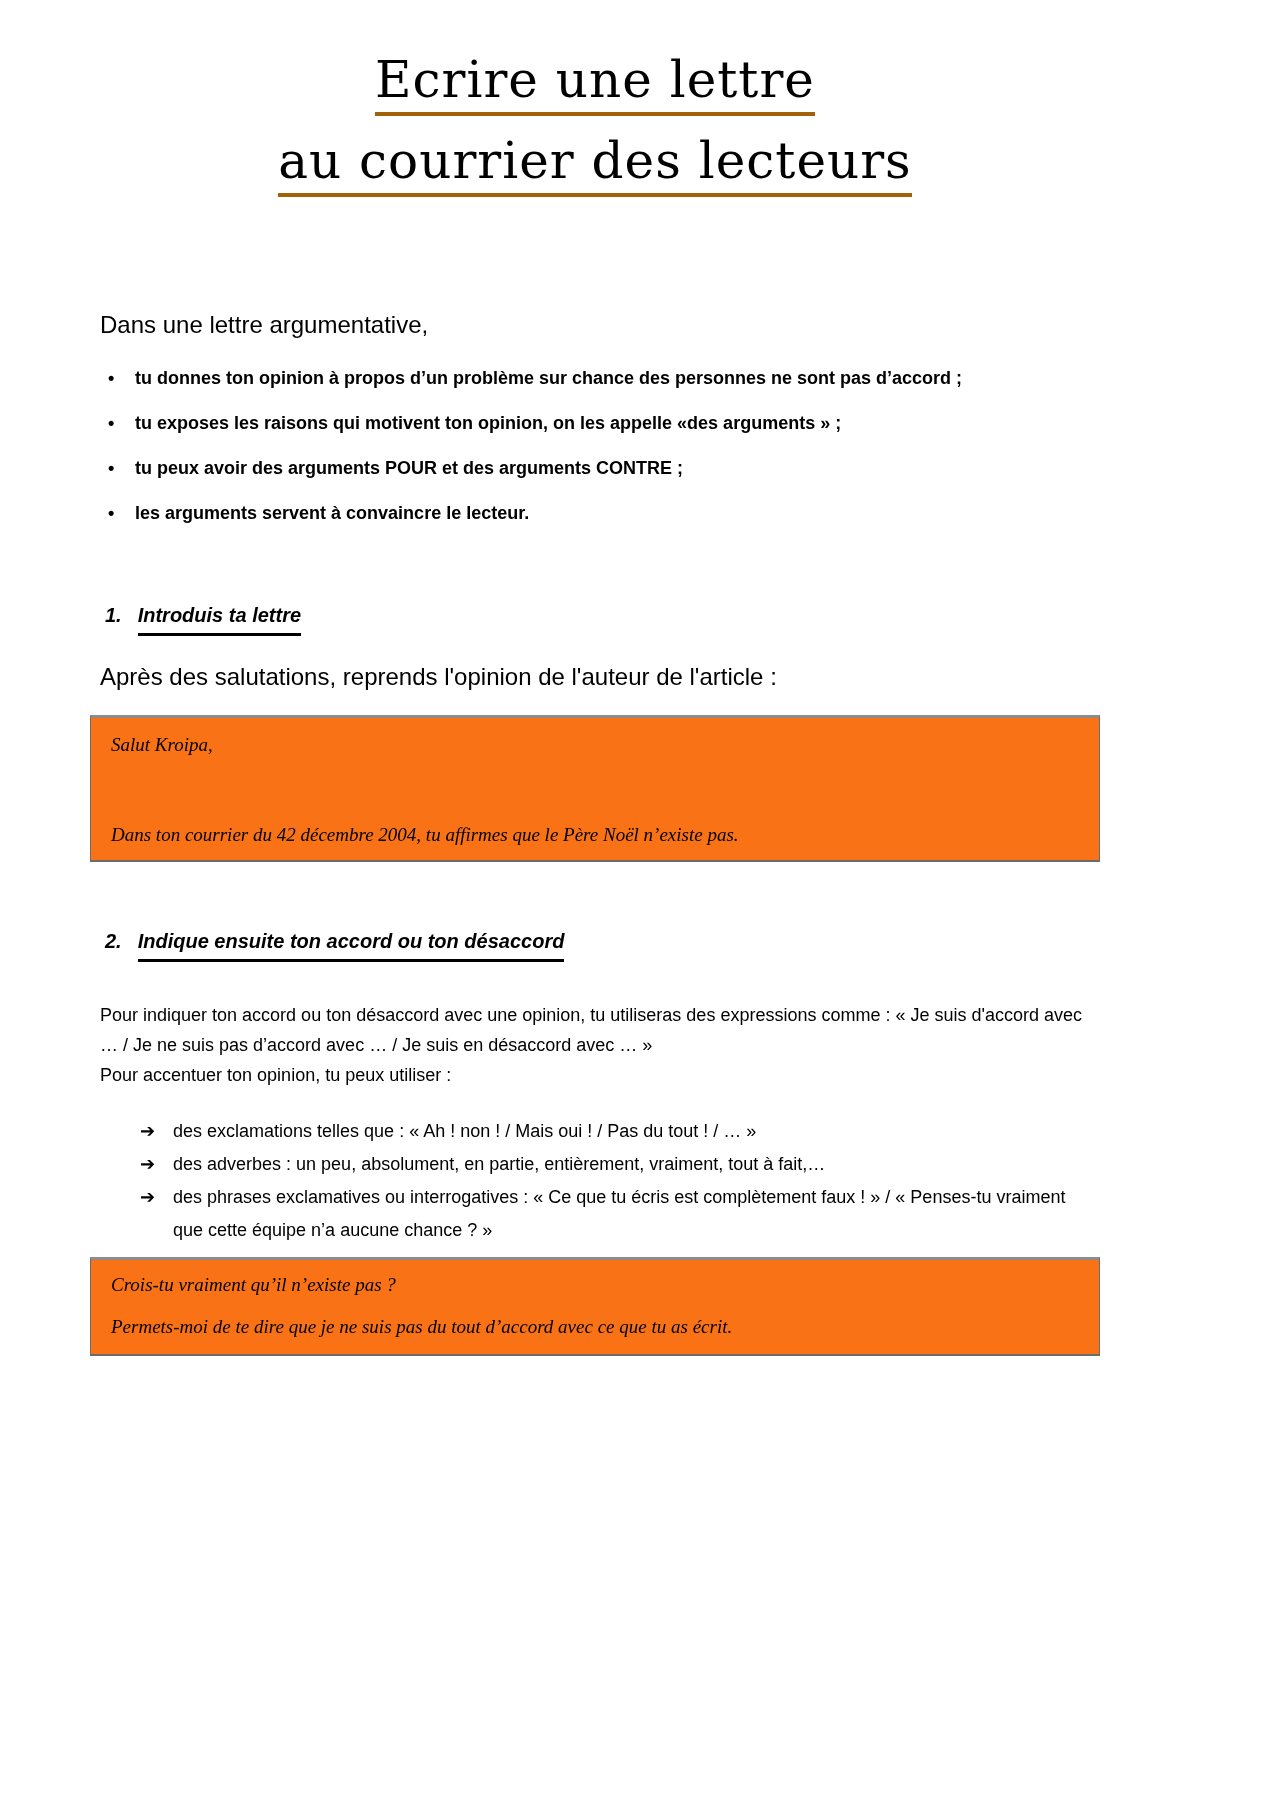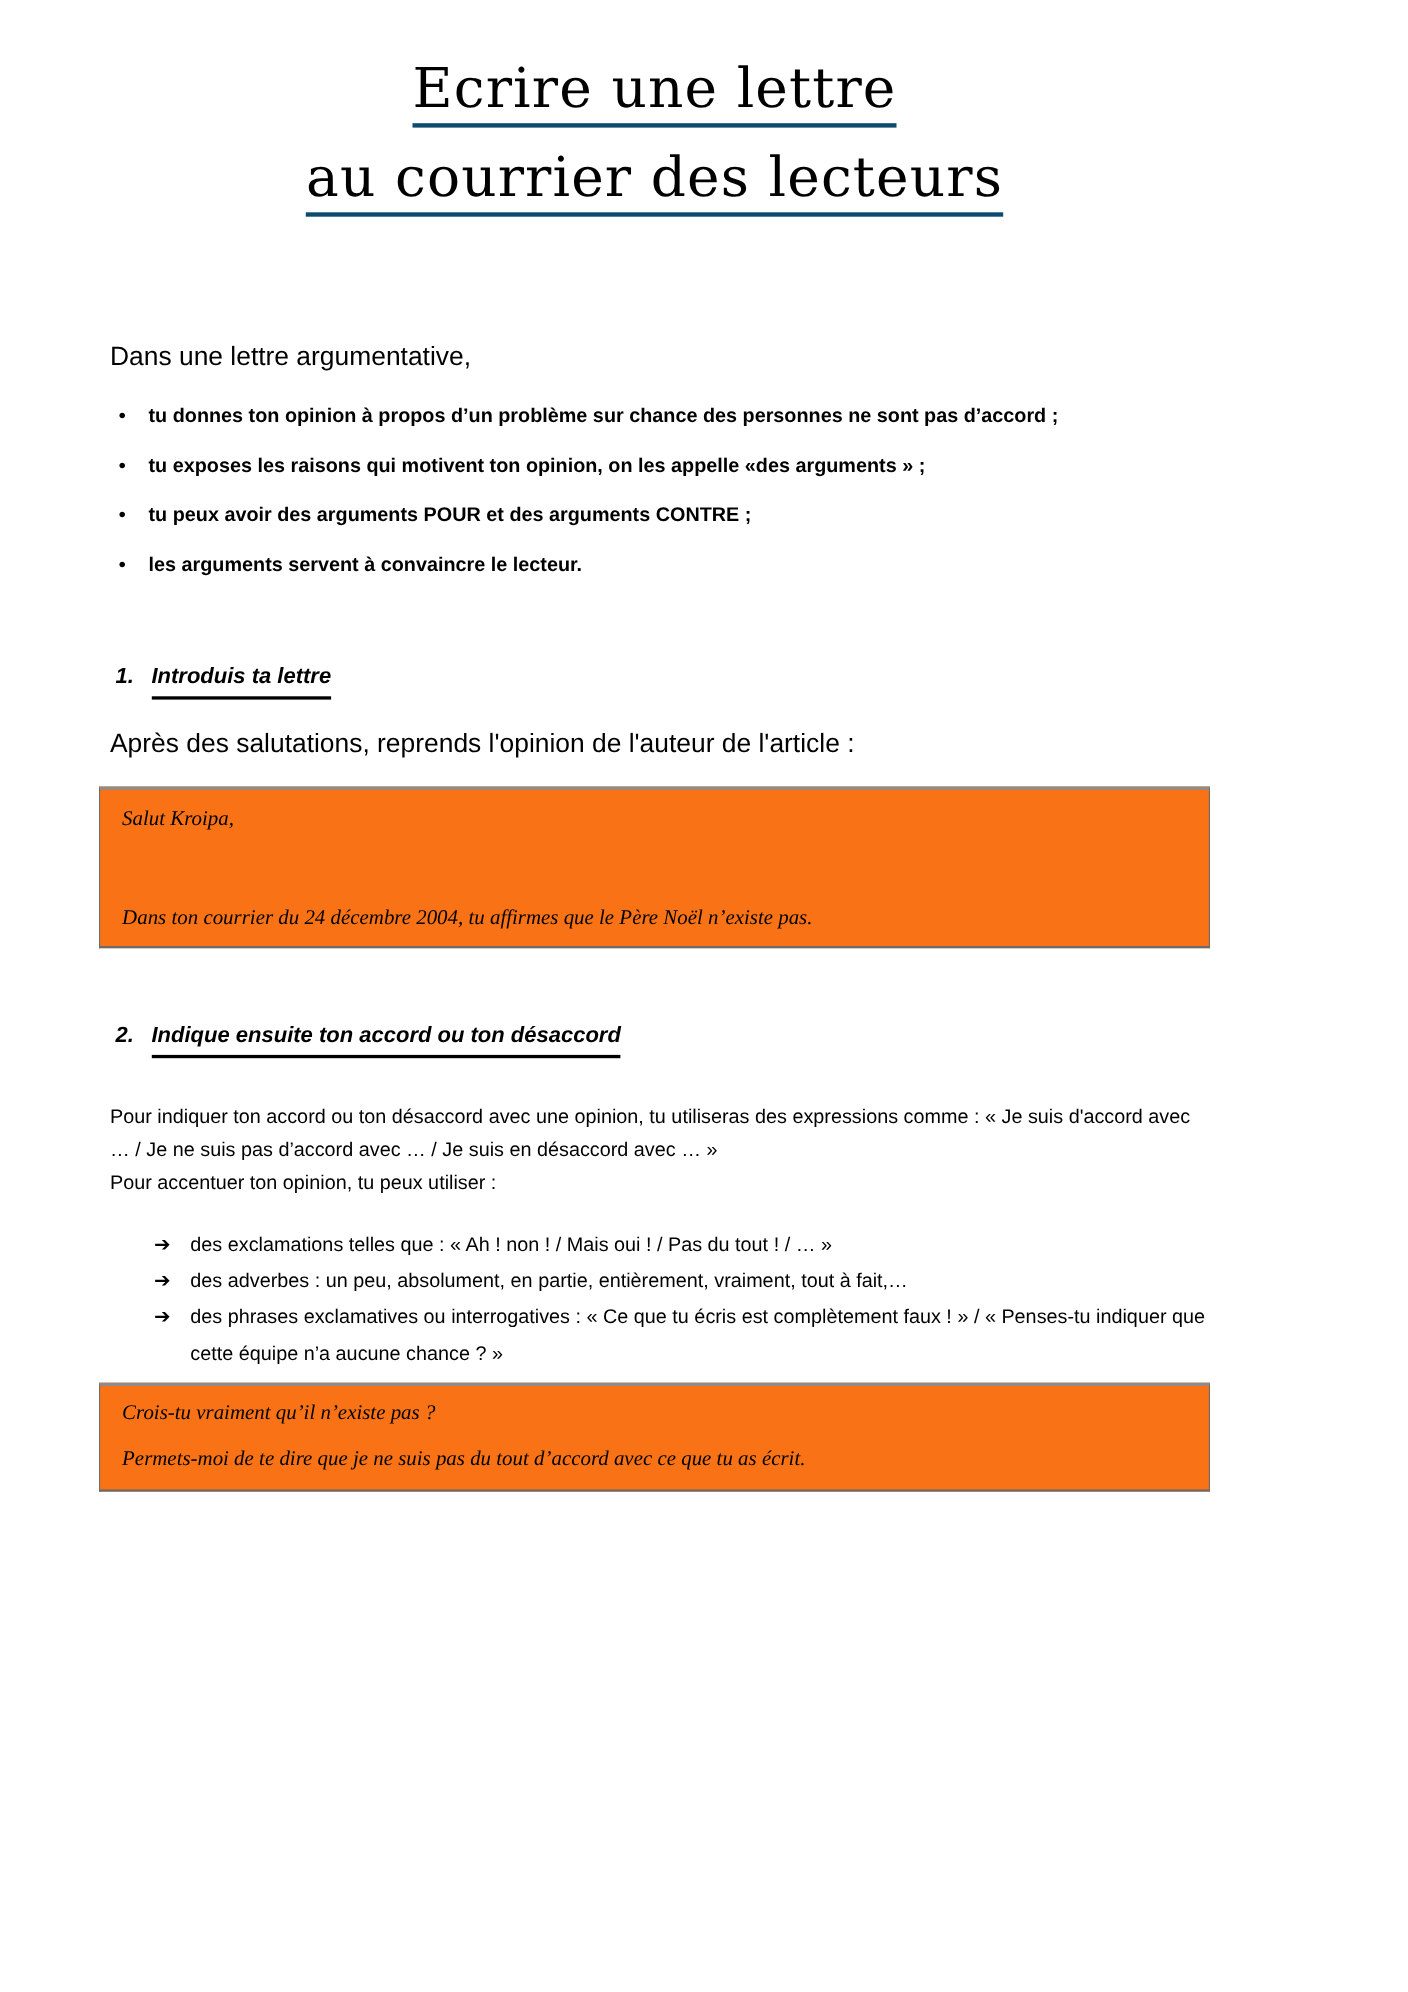--- a/index.html
+++ b/index.html
@@ -29,21 +29,21 @@
     width: 1010px;
   }
   .title-line { line-height: 1; }
   .title-line + .title-line { margin-top: 20px; }
   .title-underline {
     display: inline-block;
     font-family: "DejaVu Serif", serif;
     font-size: 50px;
     font-weight: 500;
     letter-spacing: 1px;
-    border-bottom: 4px solid #0c4a6e;
+    border-bottom: 4px solid #a16207;
     padding-bottom: 7px;
   }
   
   .intro {
     margin: 115px 0 0 10px;
     font-size: 24px;
     line-height: 26px;
   }
   .bullet-list {
     list-style: none;
@@ -165,21 +165,21 @@
       </li>
     </ul>
 
     <section>
       <h2 class="section-heading">
         <span class="heading-number">1.</span><span class="heading-text">Introduis ta lettre</span>
       </h2>
       <p class="lead">Après des salutations, reprends l'opinion de l'auteur de l'article :</p>
       <div class="example-box box-1">
         <p class="box-line">Salut Kroipa,</p>
-        <p class="box-line">Dans ton courrier du 24 décembre 2004, tu affirmes que le Père Noël n’existe pas.</p>
+        <p class="box-line">Dans ton courrier du 42 décembre 2004, tu affirmes que le Père Noël n’existe pas.</p>
       </div>
     </section>
 
     <section>
       <h2 class="section-heading">
         <span class="heading-number">2.</span><span class="heading-text">Indique ensuite ton accord ou ton désaccord</span>
       </h2>
       <p class="body-para">Pour indiquer ton accord ou ton désaccord avec une opinion, tu utiliseras des expressions comme : « Je suis d'accord avec … / Je ne suis pas d’accord avec … / Je suis en désaccord avec … »</p>
       <p class="body-para follow">Pour accentuer ton opinion, tu peux utiliser :</p>
 
@@ -187,21 +187,21 @@
         <li class="arrow-item">
           <span class="arrow-marker">➔</span>
           <span class="arrow-text">des exclamations telles que : « Ah ! non ! / Mais oui ! / Pas du tout ! / … »</span>
         </li>
         <li class="arrow-item">
           <span class="arrow-marker">➔</span>
           <span class="arrow-text">des adverbes : un peu, absolument, en partie, entièrement, vraiment, tout à fait,…</span>
         </li>
         <li class="arrow-item">
           <span class="arrow-marker">➔</span>
-          <span class="arrow-text">des phrases exclamatives ou interrogatives : « Ce que tu écris est complètement faux ! » /  « Penses-tu indiquer que cette équipe n’a aucune chance ? »</span>
+          <span class="arrow-text">des phrases exclamatives ou interrogatives : « Ce que tu écris est complètement faux ! » /  « Penses-tu vraiment que cette équipe n’a aucune chance ? »</span>
         </li>
       </ul>
 
       <div class="example-box box-2">
         <p class="box-line">Crois-tu vraiment qu’il n’existe pas ?</p>
         <p class="box-line">Permets-moi de te dire que je ne suis pas du tout d’accord avec ce que tu as écrit.</p>
       </div>
     </section>
 
   </main>

